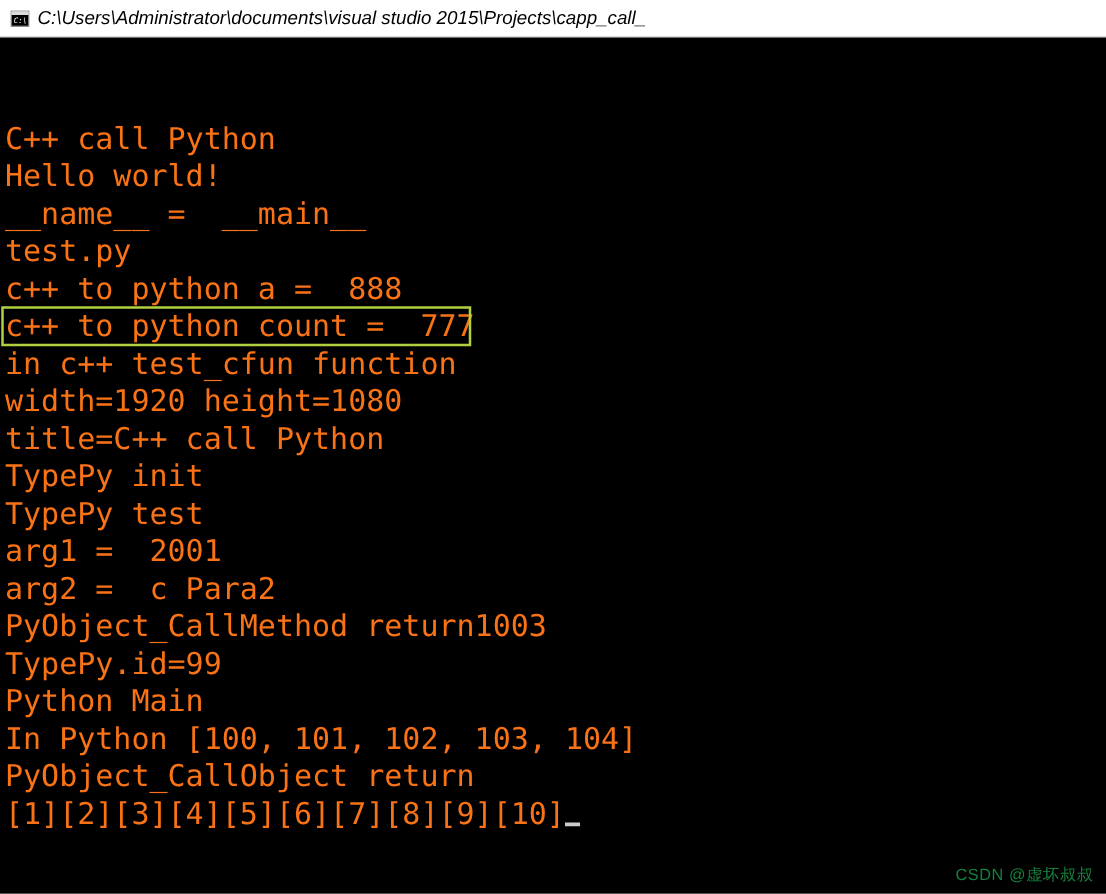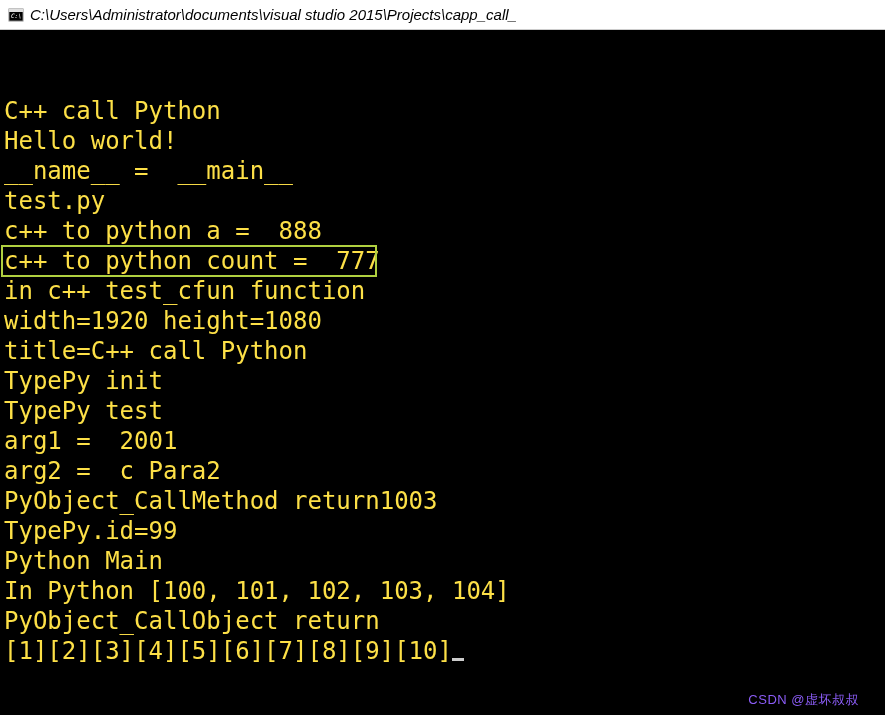--- a/index.html
+++ b/index.html
@@ -33,21 +33,21 @@
       margin-right: 6px;
       display: inline-block;
       position: relative;
     }
     .app-icon svg {
       width: 16px;
       height: 16px;
     }
     .console {
       background: #000;
-      color: #fde047;
+      color: #f97316;
       width: 100%;
       height: calc(100% - 30px);
       padding: 6px 4px;
       font-size: 24px;
       line-height: 30px;
       font-family: "NSimSun", "SimSun", "Consolas", monospace;
       white-space: pre;
       position: relative;
     }
     .console-line {
@@ -66,25 +66,25 @@
       display: inline-block;
       width: 12px;
       height: 3px;
       background: #ccc;
       vertical-align: baseline;
       position: relative;
       top: 2px;
     }
     .watermark {
       position: absolute;
-      right: 26px;
+      right: 10px;
       bottom: 6px;
       font-family: "Microsoft YaHei", sans-serif;
       font-size: 13px;
-      color: #8b5cf6;
+      color: #15803d;
       letter-spacing: 0.5px;
     }
   </style>
 </head>
 <body>
 
 <div class="title-bar">
   <span class="app-icon">
     <svg viewBox="0 0 16 16">
       <rect x="1" y="2" width="14" height="12" fill="#000" stroke="#888" stroke-width="1"></rect>

